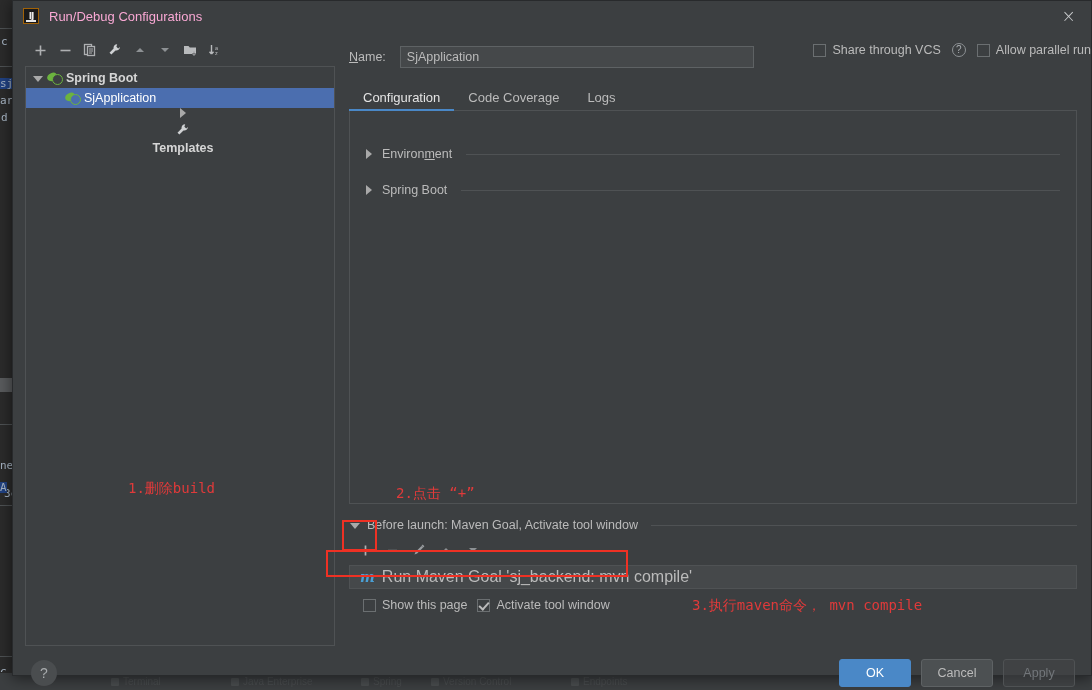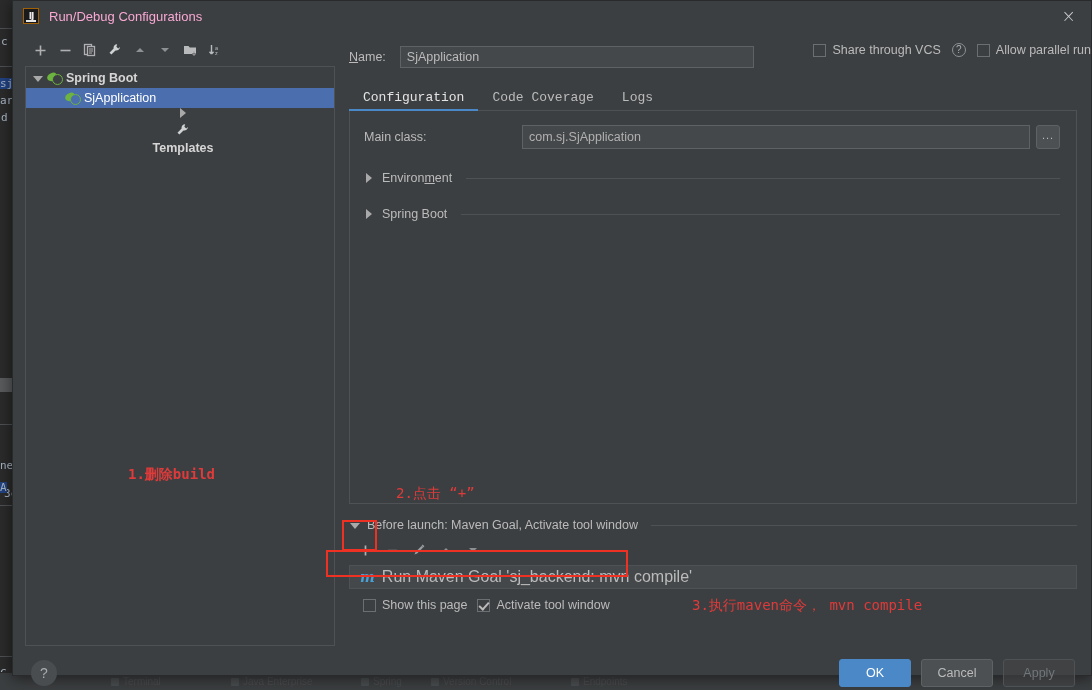--- a/index.html
+++ b/index.html
@@ -155,21 +155,21 @@
     content: ""; position: absolute; left: 3px; top: 0px; width: 4px; height: 8px;
     border: solid #bbbbbb; border-width: 0 2px 2px 0; transform: rotate(42deg);
   }
   .help-circle {
     width: 14px; height: 14px; border: 1px solid #8d9194; border-radius: 50%;
     color: #a9adb0; font-size: 10px; display: flex; align-items: center;
     justify-content: center; line-height: 1; flex: none;
   }
 
   
-  #tabs { display: flex; gap: 0px; margin-top: 12px; height: 28px; font-family: Liberation Mono, monospace; }
+  #tabs { display: flex; gap: 0px; margin-top: 12px; height: 28px; }
   .tab {
     padding: 0 14px; font-size: 13px; color: #bbbbbb; height: 28px;
     display: flex; align-items: center; position: relative;
   }
   .tab.active { color: #e4e4e4; }
   .tab.active::after {
     content: ""; position: absolute; left: 0; right: 0; bottom: 0;
     height: 2px; background: #4a88c7;
   }
   #tab-underline {
@@ -400,25 +400,20 @@
       </div>
 
       <div id="tabs">
           <div class="tab active">Configuration</div>
           <div class="tab">Code Coverage</div>
           <div class="tab">Logs</div>
         </div>
       <div id="tab-underline"></div>
 
       <div id="config-panel">
-        <div id="mainclass-row">
-          <span class="lbl">Main class:</span>
-          <input id="mainclass-input" type="text" value="com.sj.SjApplication" style="">
-          <div id="browse-btn">...</div>
-        </div>
 
         <div class="section-row">
           <span class="tri right"></span>
           <span class="lbl">Environ<span class="u">m</span>ent</span>
           <span class="section-line"></span>
         </div>
 
         <div class="section-row">
           <span class="tri right"></span>
           <span class="lbl">Sprin<span class="u">g</span> Boot</span>
@@ -486,18 +481,18 @@
     <div id="help-btn">?</div>
     <div id="footer-buttons">
         <div class="btn primary">OK</div>
         <div class="btn">Cancel</div>
         <div class="btn disabled">Apply</div>
       </div>
   </div>
 </div>
 
 <div id="anno-layer">
-    <div class="anno" style="left: 128px; top: 466px; font-weight: bold;">1.删除build</div>
+    <div class="anno" style="left: 128px; top: 480px;">1.删除build</div>
     <div class="anno" style="left: 396px; top: 485px;">2.点击 “+”</div>
     <div class="anno" style="left: 692px; top: 597px;">3.执行maven命令， mvn compile</div>
   </div>
 <div class="redbox" style="left:342px; top:520px; width:35px; height:31px;"></div>
 <div class="redbox" style="left:326px; top:550px; width:302px; height:27px;"></div>
 
 </body></html>

